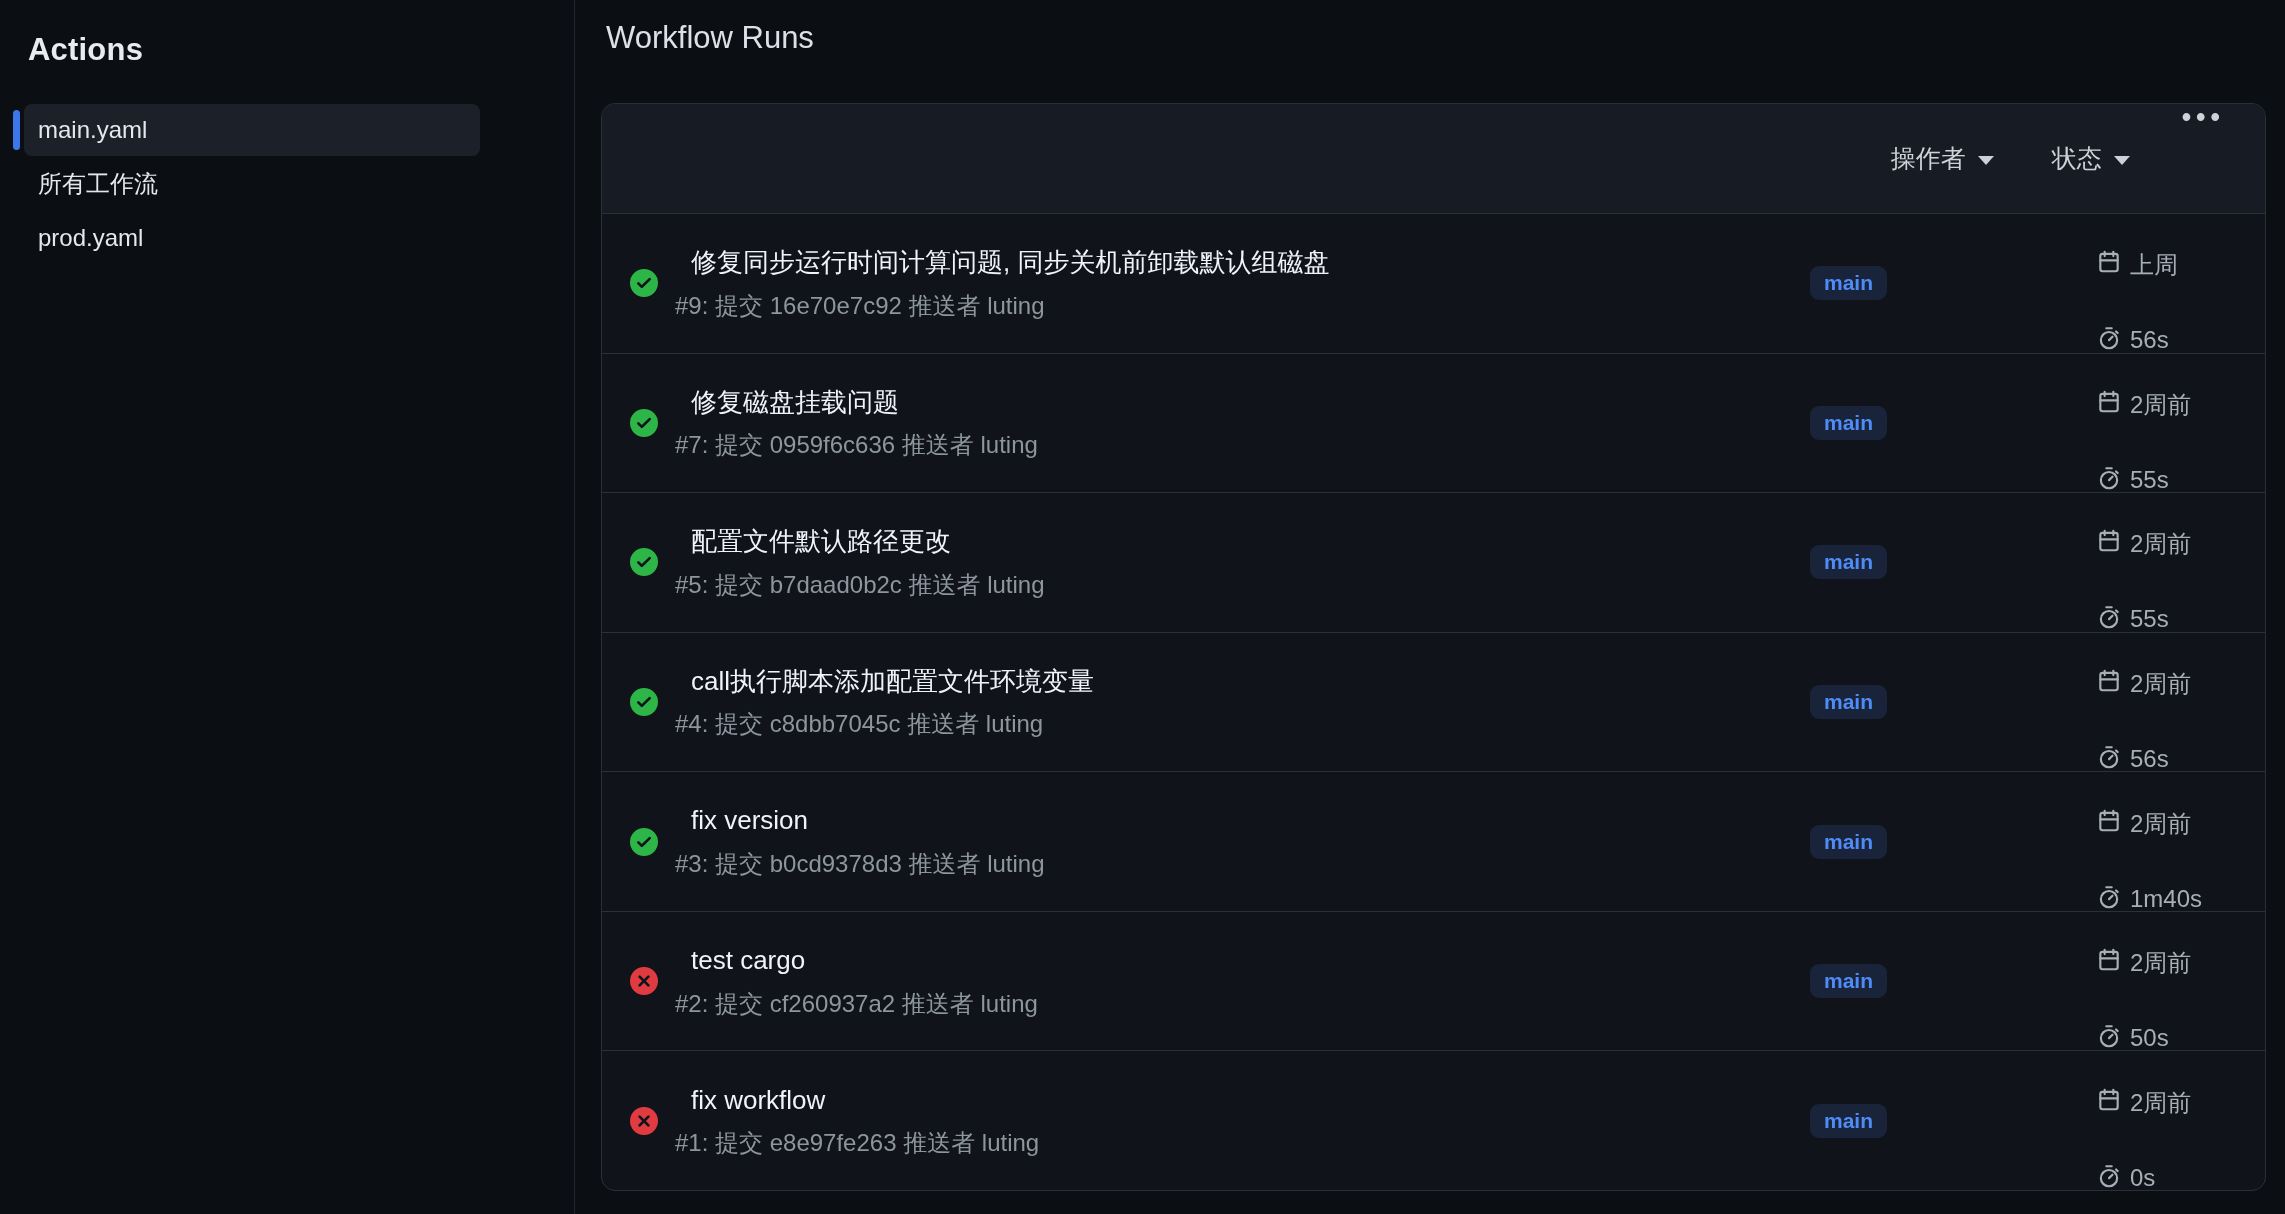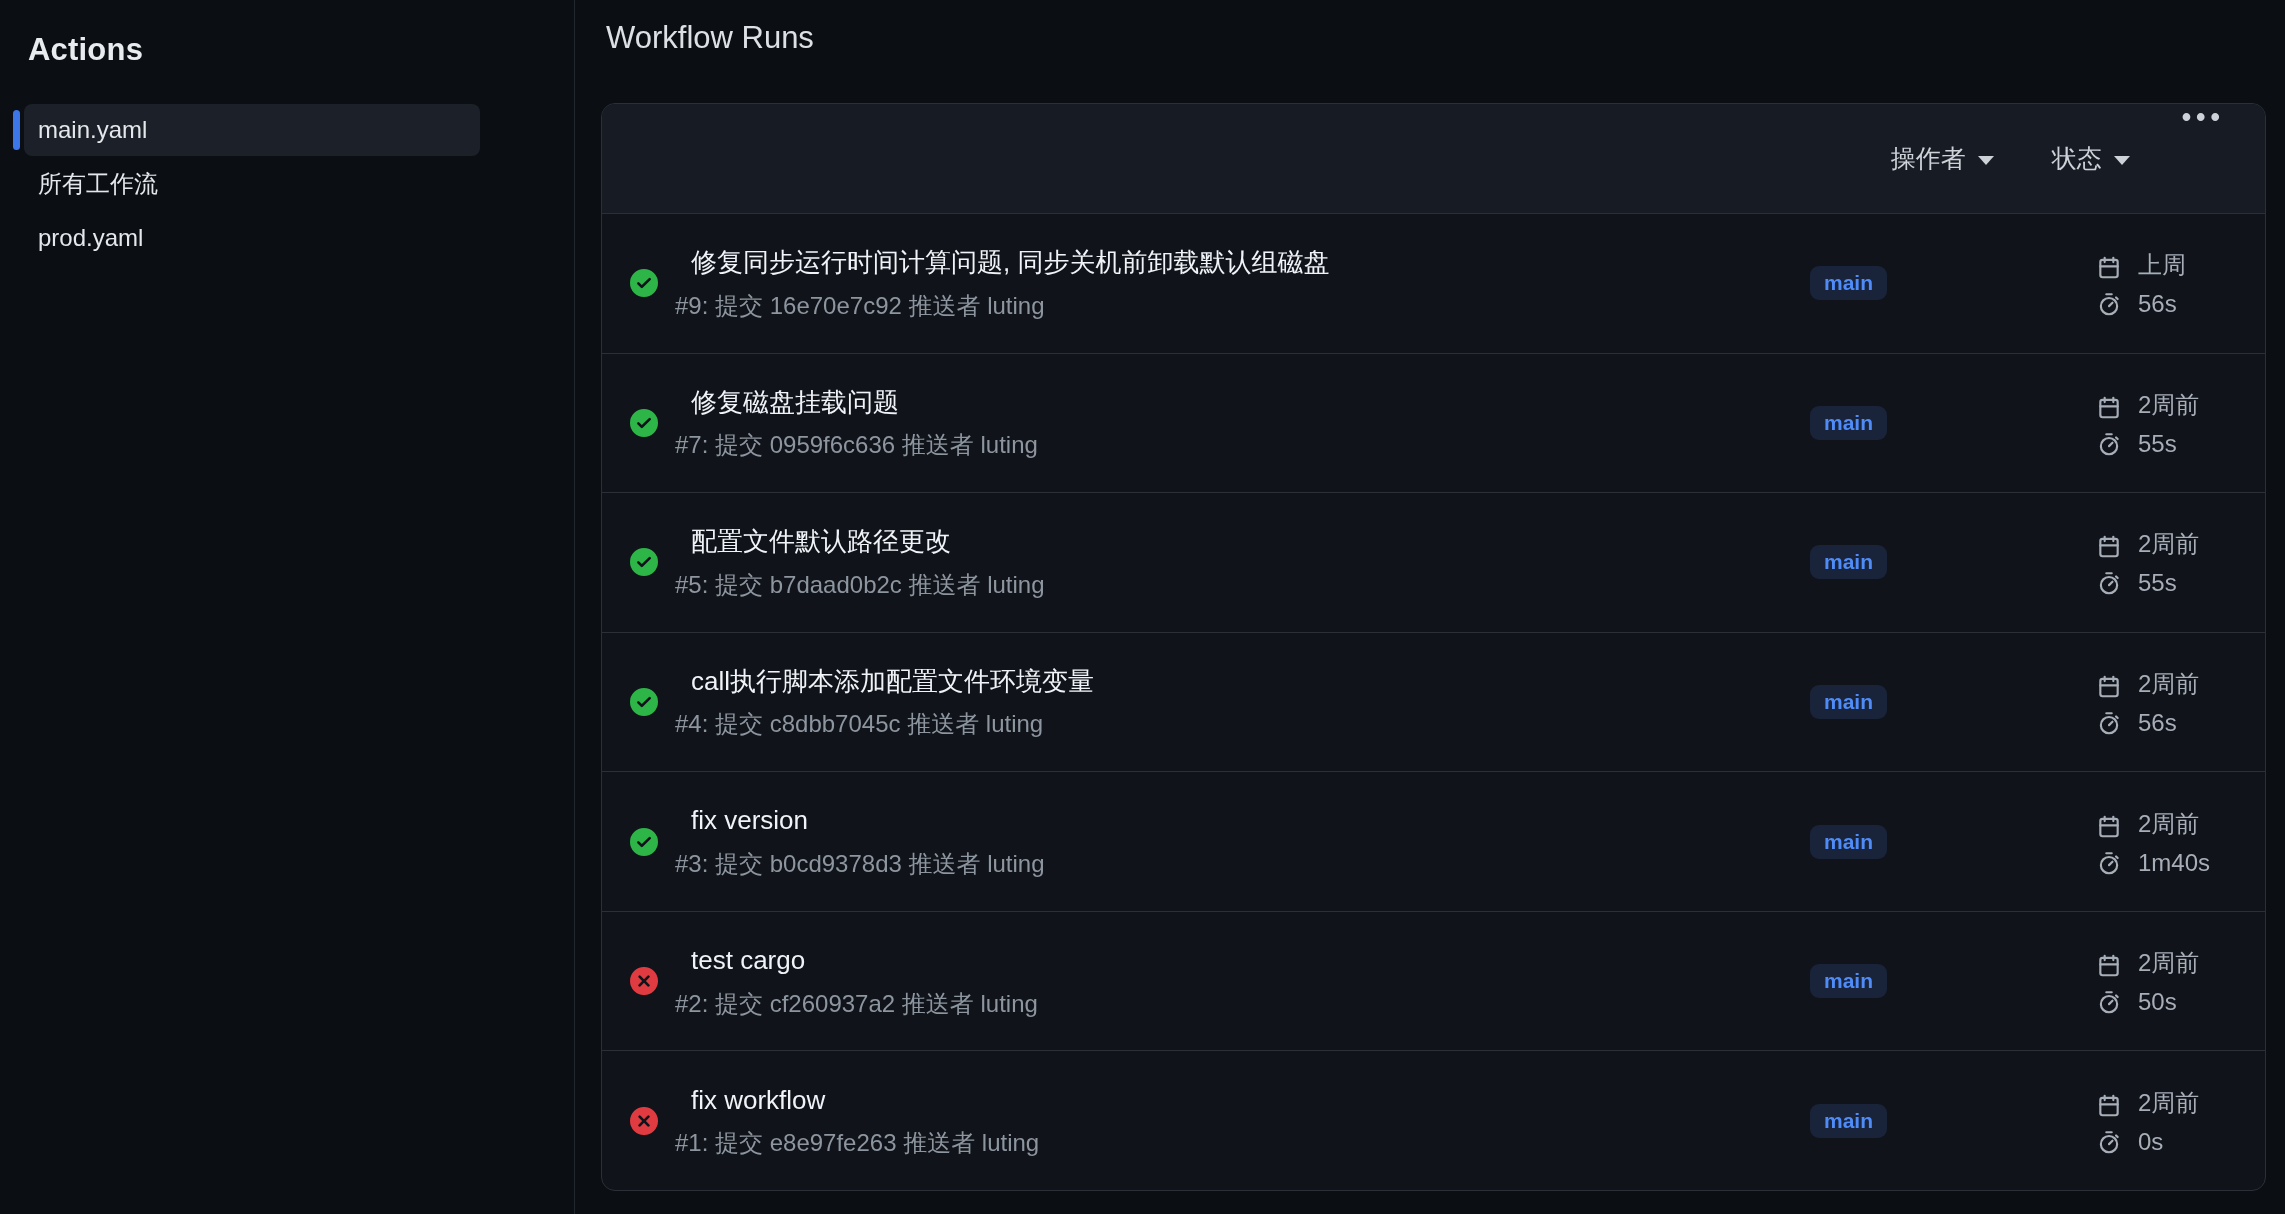--- a/index.html
+++ b/index.html
@@ -103,22 +103,22 @@
     color: var(--branch-blue, #4f8cf7);
     font-size: 21px; font-weight: 700;
     padding: 5px 14px; border-radius: 9px;
     cursor: pointer;
   }
   .run-times {
     position: absolute; left: 1494px; top: 50%; transform: translateY(-50%);
     display: flex; flex-direction: column; gap: 9px;
   }
   .time-line {
-    display: flex; align-items: flex-end; gap: 16px;
-    font-size: 24px; color: #a7aeb8;
+    display: flex; align-items: flex-start; gap: 8px;
+    font-size: 24px; color: #a7aeb8; margin-top: 36px;
   }
   .time-line svg { width: 26px; height: 26px; flex: none; }
 </style>
 </head>
 <body>
 
 <aside class="sidebar">
   <div class="sidebar-title">Actions</div>
   <nav class="side-nav">
     <div class="side-item active">

